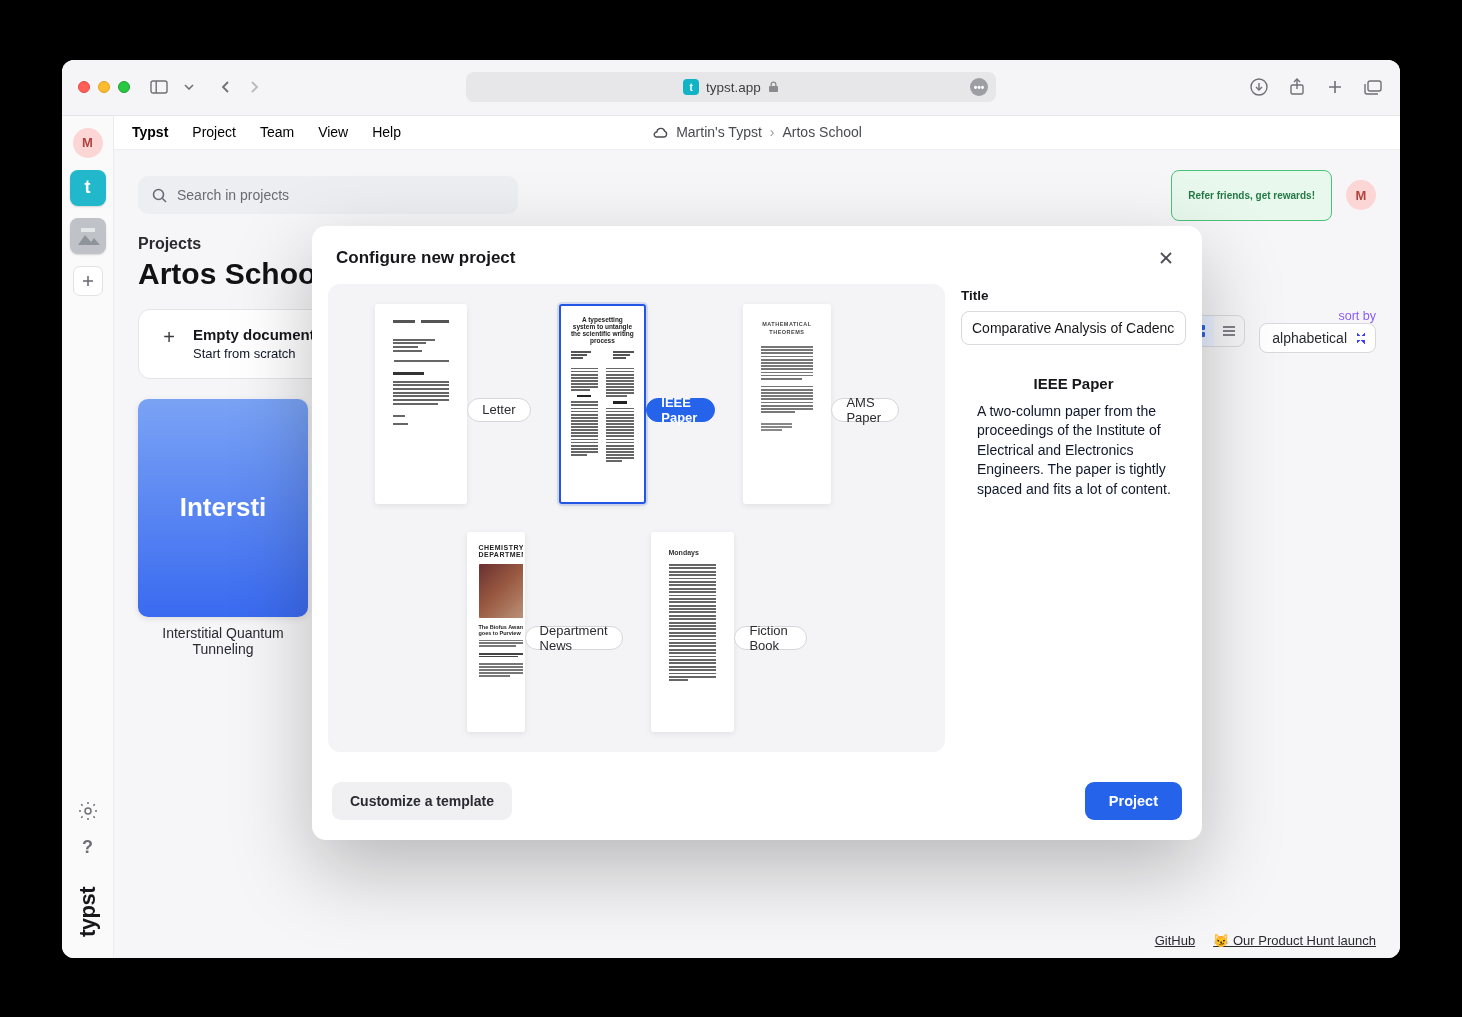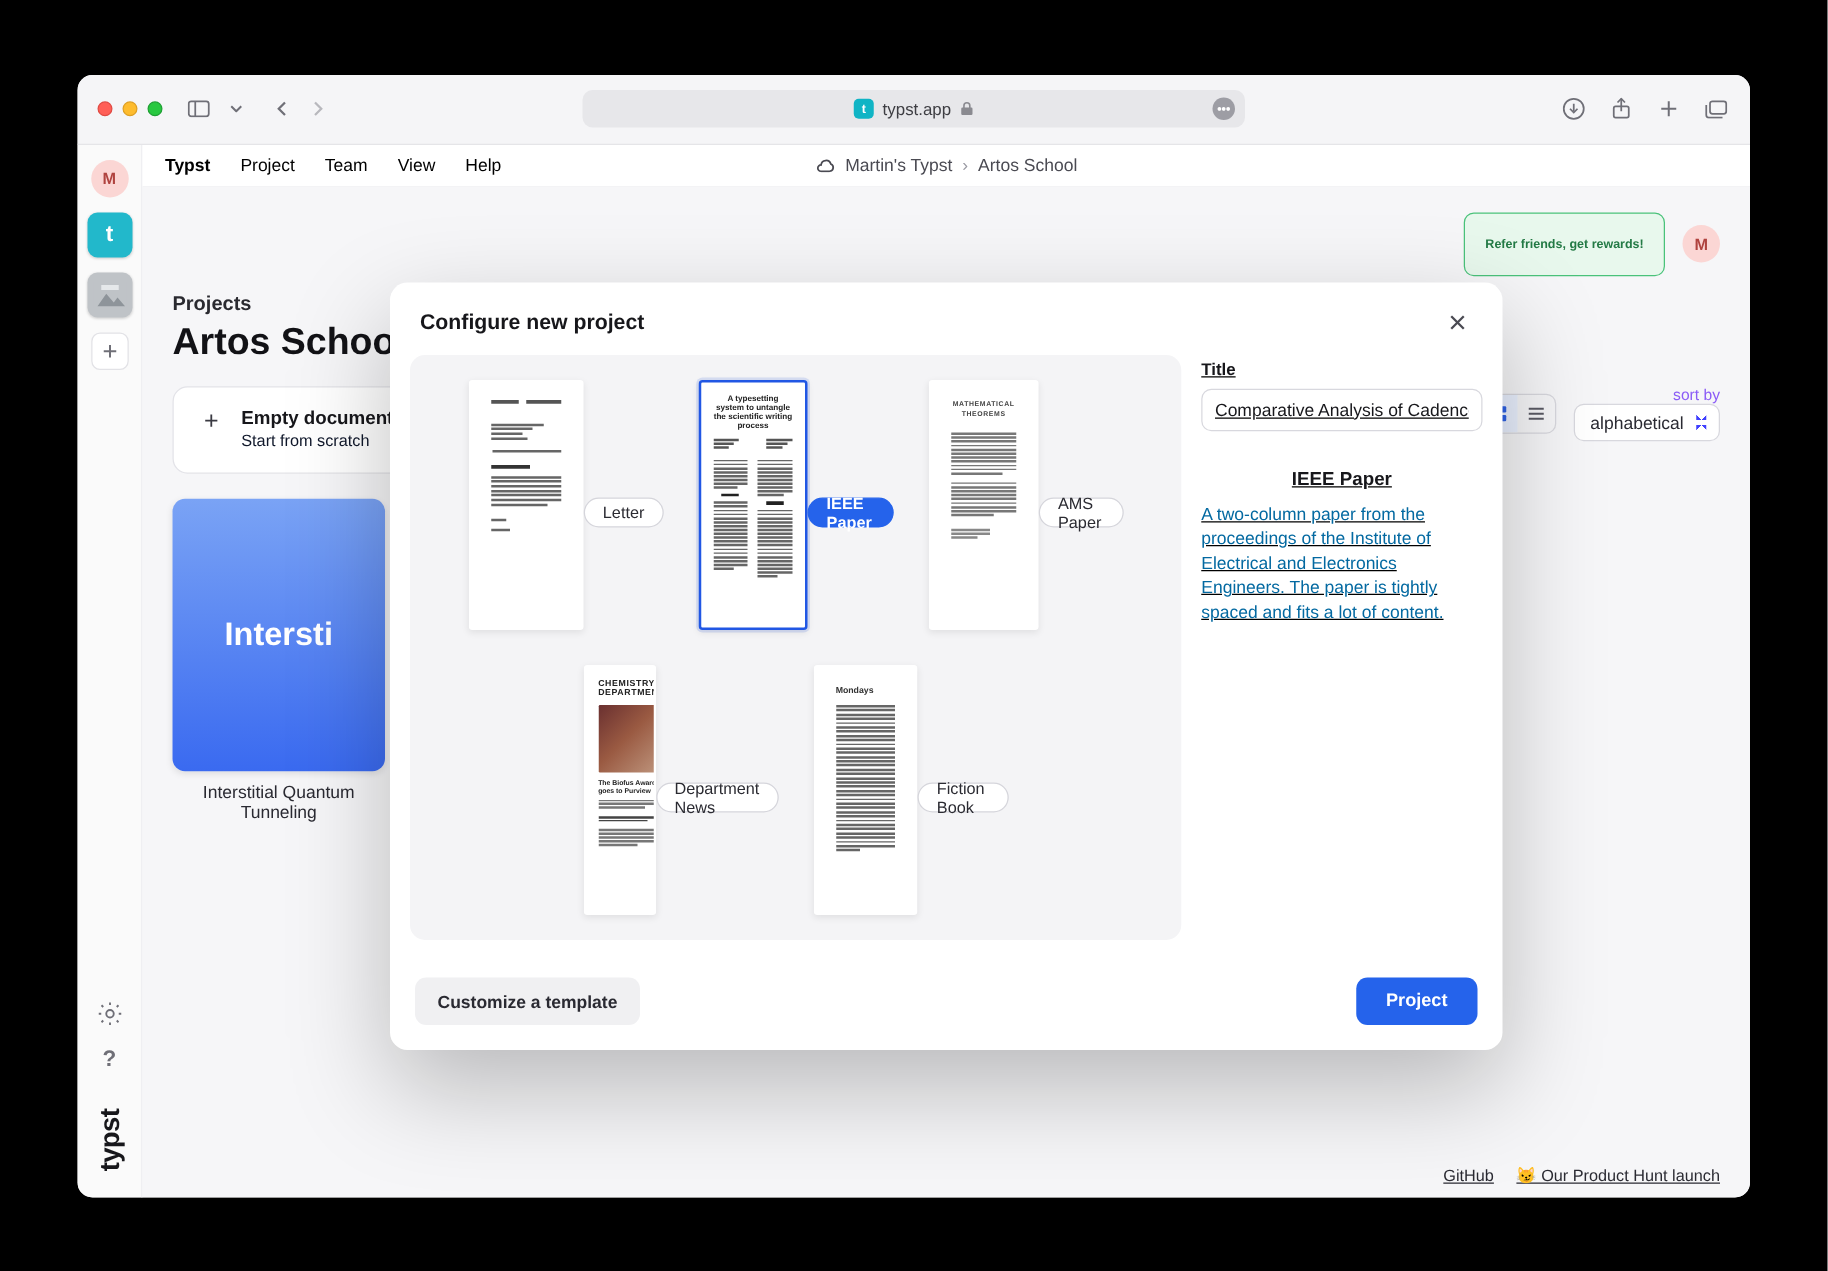--- a/index.html
+++ b/index.html
@@ -88,25 +88,25 @@
   .modal-head .close { margin-left:auto; width:24px;height:24px;display:flex;align-items:center;justify-content:center;color:#4a4a52;cursor:pointer; }
   .modal-body { display:flex; padding:0 16px 16px; gap:16px; }
   .gallery { flex:1; background:#f4f4f6; border-radius:12px; padding:20px; }
   .grid { display:flex; flex-wrap:wrap; gap:28px; justify-content:center; }
   .tpl { width:156px; display:flex; flex-direction:row; align-items:center; }
   .tpl .page { width:156px; height:200px; background:#fff; border-radius:3px; box-shadow:0 2px 6px rgba(0,0,0,.08); border:2px solid transparent; cursor:pointer; overflow:hidden; }
   .tpl .page.selected { border-color:#2157e4; box-shadow:0 0 0 2px rgba(33,87,228,.14), 0 2px 6px rgba(0,0,0,.08); }
   .tpl .chip { margin-top:12px; height:24px; padding:0 14px; border:1px solid #d5d5db; border-radius:999px; background:#fff; display:flex; align-items:center; font-size:13px; color:#2b2b32; cursor:pointer; }
   .tpl .chip.selected { background:#2563eb; border-color:#2563eb; color:#fff; font-weight:600; }
   .tpl.small .page { width:140px; height:200px; }
-  .side { width:225px; display:flex; flex-direction:column; padding-top:4px;text-decoration:underline; }
+  .side { width:225px; display:flex; flex-direction:column; padding-top:4px; }
   .side .lbl { font-size:13.5px; font-weight:700; color:#17171b; margin-bottom:8px; }
   .side input { width:100%; height:34px; border:1px solid #d8d8de; border-radius:8px; padding:0 10px; font-size:14px; color:#17171b; }
   .side .name { margin-top:30px; text-align:center; font-weight:700; font-size:15px; color:#17171b; }
-  .side .desc { margin-top:10px; font-size:14px; color:#0369a1; line-height:1.4; }
+  .side .desc { margin-top:10px; font-size:14px; color:#0f172a; line-height:1.4;margin-left:16px; }
   .modal-foot { padding:14px 20px 20px; display:flex; align-items:center; }
   .btn-ghost { height:38px; padding:0 18px; border:none; background:#f0f0f2; border-radius:9px; font-size:14px; font-weight:600; color:#2a2a32; cursor:pointer; }
   .btn-primary { margin-left:auto; height:38px; padding:0 24px; border:none; background:#2563eb; color:#fff; border-radius:9px; font-size:14.5px; font-weight:700; cursor:pointer; }
 
   
   .doc-letter, .doc-ams, .doc-fiction { padding:14px 16px; font-size:4px; color:#333; line-height:1.5; }
   .doc-letter .hl { height:3px;background:#555;margin-bottom:2px; }
   .doc-letter .block { margin:6px 0; }
   .doc-letter .line { height:2.2px;background:#666;margin:1.5px 0; }
   .doc-letter .right { width:60%;margin-left:auto; }
@@ -259,20 +259,29 @@
           </span>
           <span>Martin's Typst</span>
           <span class="sep">›</span>
           <span>Artos School</span>
         </div>
       </div>
 
       <div class="main">
 
         <div class="top-row">
+          <div class="search-field">
+            <span>
+              <svg width="15" height="15" viewBox="0 0 15 15" fill="none" stroke="currentColor" stroke-width="1.6">
+                  <circle cx="6.5" cy="6.5" r="5"></circle>
+                  <line x1="10.5" y1="10.5" x2="14" y2="14"></line>
+                </svg>
+            </span>
+            <span>Search in projects</span>
+          </div>
           <div class="refer-pill">Refer friends, get rewards!</div>
           <div class="av-small">M</div>
         </div>
 
         <div class="section-title">Projects</div>
         <div class="section-heading">Artos School</div>
 
         <div class="row2">
           <div class="card-btn">
             <div class="plus">+</div>

